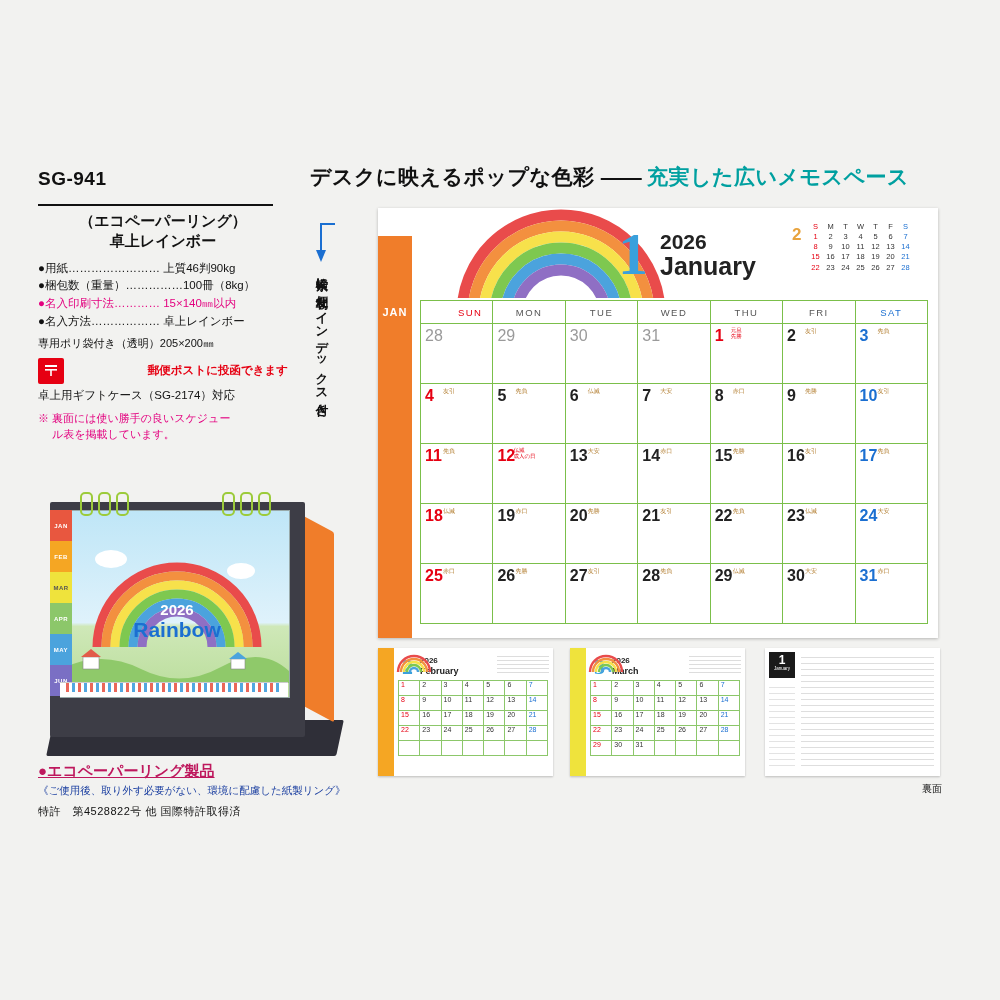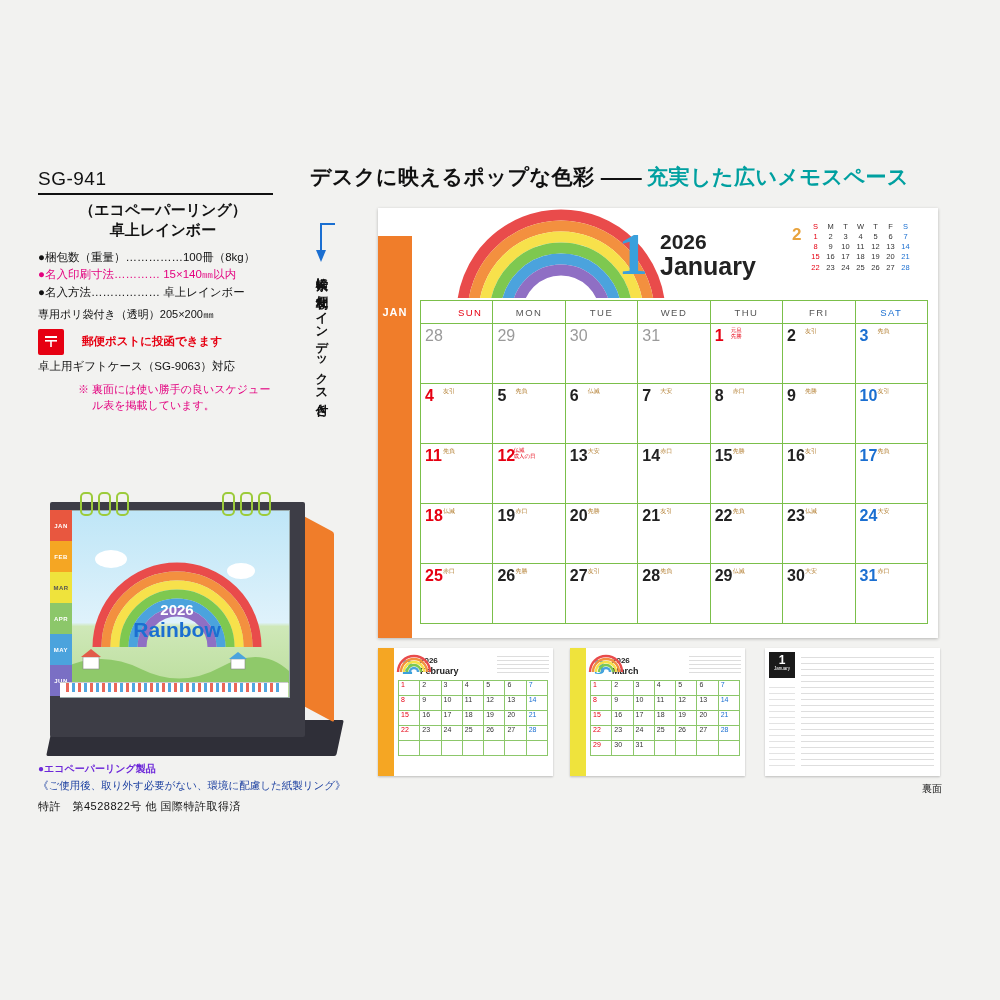--- a/index.html
+++ b/index.html
@@ -14,33 +14,33 @@
     position:absolute;left:0;top:0;width:1000px;height:1000px;
     background:#f2f2f0;
   }
 
   
   .spec{
     position:absolute;left:38px;top:168px;width:250px;
     color:#111;
   }
   .spec .code{
-    font-size:19px;font-weight:normal;letter-spacing:0.5px;
-    border-bottom:2px solid #111;padding-bottom:3px;width:235px;
+    font-size:19px;font-weight:bold;letter-spacing:0.5px;
+    border-bottom:2px solid #111;padding-bottom:14px;width:235px;
   }
   .spec .title{
     font-size:15px;font-weight:bold;margin-top:5px;line-height:1.35;
     text-align:center;
   }
   .spec ul{list-style:none;margin:8px 0 0 0;padding:0;font-size:11.5px;line-height:1.55;}
   .spec ul li{white-space:nowrap;}
   .spec ul li.pink{color:#e3007f;}
   .spec .poly{font-size:11px;margin-top:5px;}
   .mailbox{
-    margin-top:7px;display:flex;align-items:center;gap:18px;
+    margin-top:7px;display:flex;align-items:center;gap:5px;justify-content:space-between;
   }
   .mailbox .icon{
     width:26px;height:26px;background:#e60012;border-radius:2px;
     display:flex;align-items:center;justify-content:center;
   }
   .mailbox .icon svg{display:block;}
   .mailbox .txt{font-size:11.5px;font-weight:bold;color:#e60012;}
   .gift{font-size:11.5px;margin-top:4px;}
   .note{font-size:11px;color:#e3007f;margin-top:7px;line-height:1.5;}
 
@@ -85,21 +85,21 @@
     background:#f07d2a;transform:skewY(28deg);border-radius:2px;
   }
   .photo .foot{
     position:absolute;left:0;top:228px;width:290px;height:36px;
     background:#2f2f38;border-radius:2px;transform:skewX(-12deg);
   }
 
   .eco{
     position:absolute;left:38px;top:762px;width:340px;
   }
-  .eco .l1{font-size:10px;font-weight:bold;color:#6d28d9;}
+  .eco .l1{font-size:15px;font-weight:bold;color:#be185d;text-decoration:underline;}
   .eco .l2{font-size:10.5px;color:#1b3fa0;margin-top:3px;}
   .eco .l3{font-size:11px;color:#111;margin-top:6px;letter-spacing:0.5px;}
 
   
   .headline{
     position:absolute;left:310px;top:163px;width:680px;
     font-size:21px;font-weight:bold;color:#111;white-space:nowrap;
     letter-spacing:0.5px;
   }
   .headline .g{color:#00a0a0;}
@@ -215,37 +215,38 @@
 
 <div class="page">
 
   <div class="spec">
     <div class="code">SG-941</div>
     <div class="title">
       <div>（エコペーパーリング）</div>
       <div>卓上レインボー</div>
     </div>
     <ul>
+      <li>●用紙…………………… 上質46判90kg</li>
       <li>●梱包数（重量）……………100冊（8kg）</li>
       <li class="pink">●名入印刷寸法………… 15×140㎜以内</li>
       <li>●名入方法……………… 卓上レインボー</li>
     </ul>
     <div class="poly">専用ポリ袋付き（透明）205×200㎜</div>
     <div class="mailbox">
       <div class="icon">
         <svg width="18" height="18" viewBox="0 0 18 18" aria-hidden="true">
           <rect x="3" y="3" width="12" height="2" fill="#fff"></rect>
           <rect x="3" y="7" width="12" height="1.6" fill="#fff"></rect>
           <rect x="8.2" y="7" width="1.6" height="7" fill="#fff"></rect>
         </svg>
       </div>
       <div class="txt">郵便ポストに投函できます</div>
     </div>
-    <div class="gift">卓上用ギフトケース（SG-9063）対応</div>
-    <div class="note" style="white-space:pre-line;margin-left:40px;">※ 裏面には使い勝手の良いスケジュー
+    <div class="gift">卓上用ギフトケース（SG-2174）対応</div>
+    <div class="note" style="white-space:pre-line;">※ 裏面には使い勝手の良いスケジュー
 　 ル表を掲載しています。</div>
   </div>
 
   <div class="photo">
     <div class="foot"></div>
     <div class="side"></div>
     <div class="stand"></div>
     <div class="face">
       <div class="rainbow-arc">
         <svg width="175" height="110" viewBox="0 0 175 110" aria-hidden="true">

